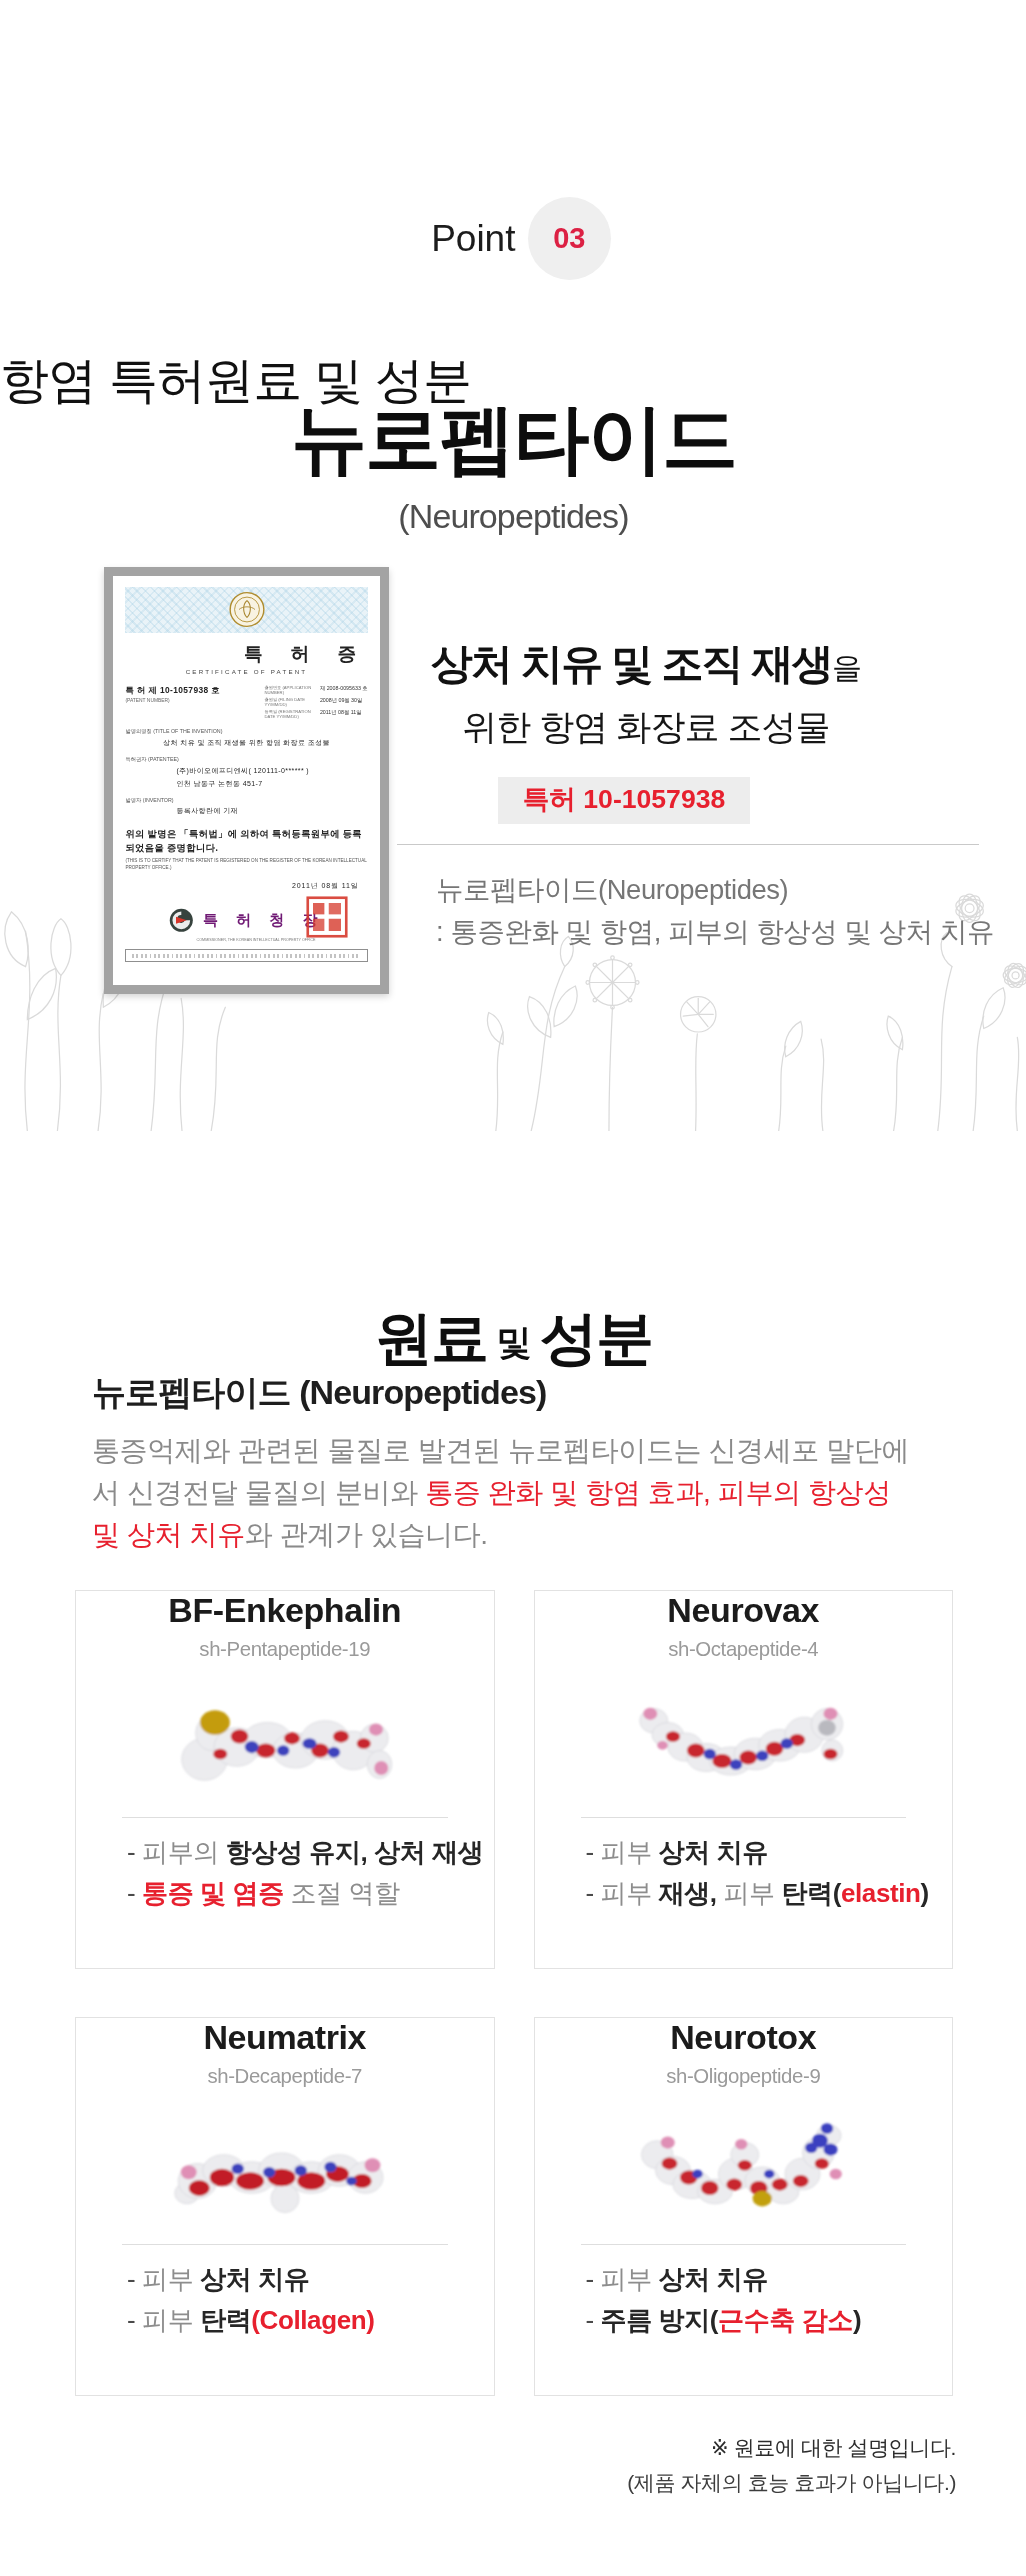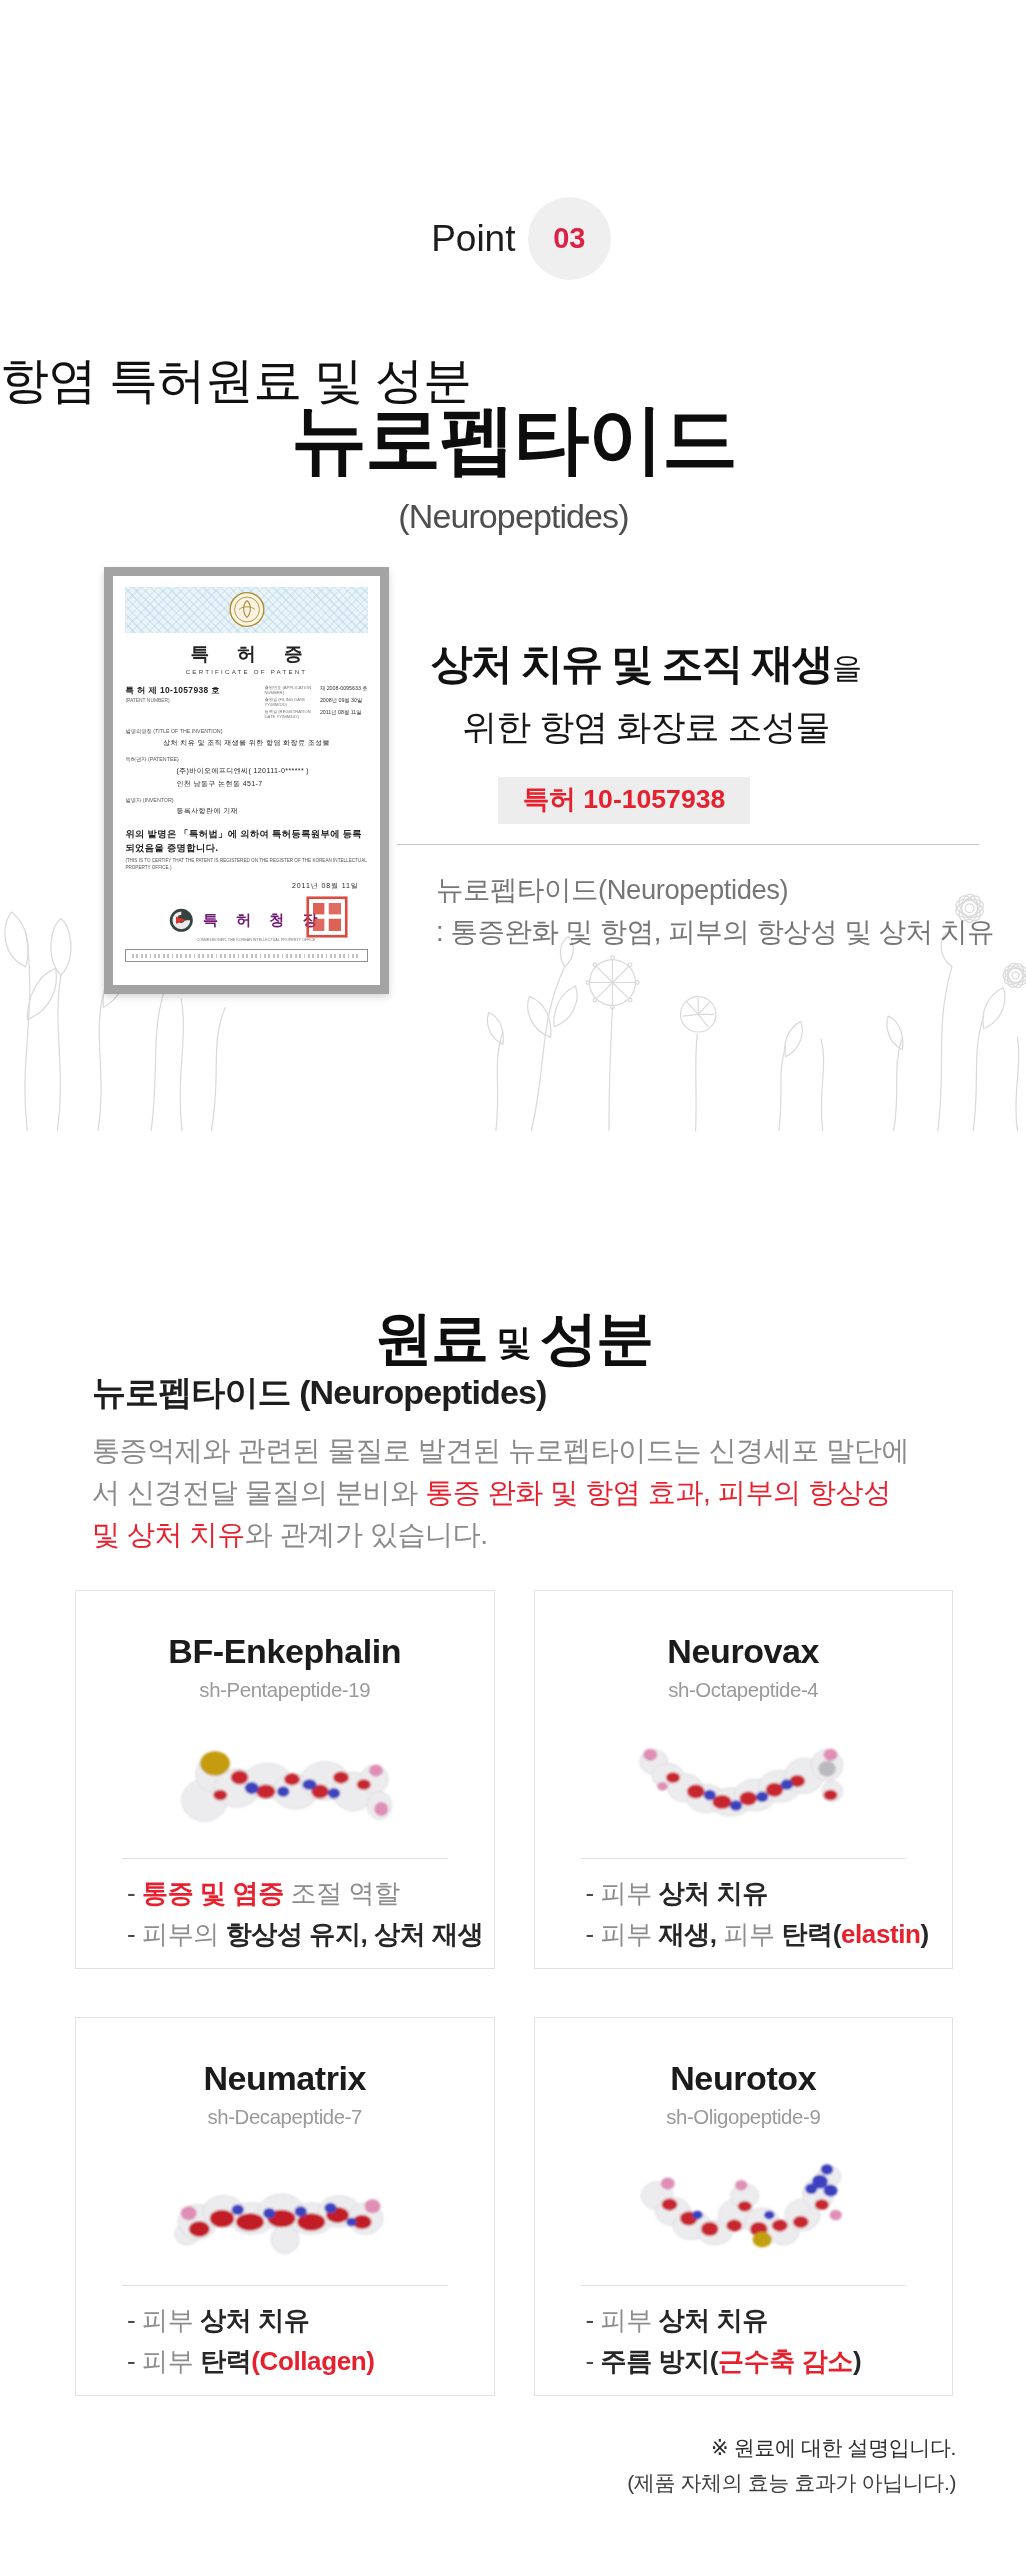--- a/index.html
+++ b/index.html
@@ -20,21 +20,21 @@
   
   .floral { position:absolute; top:834px; left:0; width:1027px; height:297px; z-index:0; }
   .floral path, .floral circle, .floral ellipse, .floral line { stroke:#dadada; fill:none; stroke-width:1.4; stroke-linecap:round; }
 
   
   .certificate { position:absolute; left:104px; top:567px; width:285px; height:427px; background:#fff; border:9.7px solid #a3a3a3; box-shadow:0 2.7px 7px rgba(0,0,0,.18); z-index:3; padding:10.6px 12.4px 7px; font-size:7px; color:#3a3a3a; }
   .cert-band { position:relative; height:46px; background:#e9f3f8;
     background-image:repeating-linear-gradient(45deg, rgba(147,197,222,.25) 0 1.8px, transparent 1.8px 6.2px),
                      repeating-linear-gradient(-45deg, rgba(147,197,222,.2) 0 1.8px, transparent 1.8px 6.2px); }
   .cert-emblem { position:absolute; left:50%; top:3.5px; transform:translateX(-50%); }
-  .cert-title { text-align:center; margin-top:8px; font-size:18.6px; font-weight:700; letter-spacing:11.5px; color:#222; text-indent:11.5px; }
+  .cert-title { text-align:right; margin-top:8px; font-size:18.6px; font-weight:700; letter-spacing:11.5px; color:#222; text-indent:11.5px; }
   .cert-subtitle { text-align:center; font-size:6.2px; letter-spacing:2.2px; color:#444; margin-top:1.8px; }
   .cert-numrow { display:flex; justify-content:space-between; margin-top:9.7px; }
   .cert-patno { font-size:8.4px; font-weight:700; color:#222; letter-spacing:0.4px; }
   .cert-patno-sub { font-size:4.9px; color:#666; margin-top:1.8px; }
   .cert-apps { text-align:left; }
   .cert-app-row { display:flex; gap:4.4px; margin-bottom:1.8px; }
   .cert-app-label { font-size:4.2px; color:#777; width:51px; }
   .cert-app-value { font-size:5.3px; color:#333; white-space:nowrap; }
   .cert-field { margin-top:8px; }
   .cert-field-label { font-size:5.3px; color:#555; }
@@ -65,21 +65,21 @@
   .sec2-big { font-size:58px; font-weight:800; letter-spacing:-1.8px; }
   .sec2-mid { font-size:35px; font-weight:700; letter-spacing:-0.9px; padding:0 5.3px; position:relative; top:-4.4px; }
   .para { position:absolute; left:92px; top:1370px; width:823px; z-index:2; }
   .para-heading { font-size:34px; font-weight:700; color:#1e1e1e; letter-spacing:-0.9px; }
   .para-body { margin-top:14px; font-size:28px; line-height:42px; letter-spacing:-0.4px; font-weight:400; }
   .para-body .seg-muted { color:#8a8a8a; }
   .para-body .seg-red { color:var(--red); font-weight:500; }
 
   
   .cards { position:absolute; left:75px; top:1590px; width:878px; display:grid; grid-template-columns:1fr 1fr; column-gap:39px; row-gap:48px; z-index:2; }
-  .card { background:#fff; border:0.9px solid #e2e2e2; height:379px; padding-top:41px; }
+  .card { background:#fff; border:0.9px solid #e2e2e2; height:379px; }
   .card-title { text-align:center; font-size:34px; font-weight:600; color:#1b1b1b; letter-spacing:-0.4px; }
   .card-sub { text-align:center; font-size:20.4px; color:#9a9a9a; margin-top:8px; letter-spacing:-0.4px; }
   .molecule { display:block; width:266px; height:140px; margin:8.9px auto 0; }
   .card-divider { width:calc(100% - 92px); height:0.9px; background:#dedede; margin:7px auto 0; }
   .card-bullets { padding:14px 0 0 51px; font-size:26px; line-height:41px; letter-spacing:-0.4px; }
   .seg-dash { color:#4a4a4a; font-weight:400; }
   .seg-muted { color:#8d8d8d; font-weight:400; }
   .seg-dark { color:#262626; font-weight:600; }
   .seg-red { color:var(--red); font-weight:600; }
 
@@ -324,22 +324,22 @@
               <ellipse cx="206" cy="94" rx="7" ry="6"></ellipse>
           </g>
           <g fill="#df8fb5">
             <ellipse cx="254" cy="68" rx="8" ry="7"></ellipse>
               <ellipse cx="260" cy="112" rx="8" ry="8"></ellipse>
           </g>
         </g>
       </svg>
       <div class="card-divider"></div>
       <div class="card-bullets">
+        <div><span class="seg-dash">- </span><span class="seg-muted">피부의 </span><span class="seg-dark">항상성 유지, 상처 재생</span></div>
         <div><span class="seg-dash">- </span><span class="seg-red">통증 및 염증</span><span class="seg-muted"> 조절 역할</span></div>
-        <div><span class="seg-dash">- </span><span class="seg-muted">피부의 </span><span class="seg-dark">항상성 유지, 상처 재생</span></div>
       </div>
     </div>
 
     <div class="card">
       <div class="card-title">Neurovax</div>
       <div class="card-sub">sh-Octapeptide-4</div>
       <svg class="molecule" viewBox="0 0 300 160">
         <defs>
             <filter id="sb" x="-20%" y="-20%" width="140%" height="140%">
               <feGaussianBlur stdDeviation="1.1"></feGaussianBlur>

